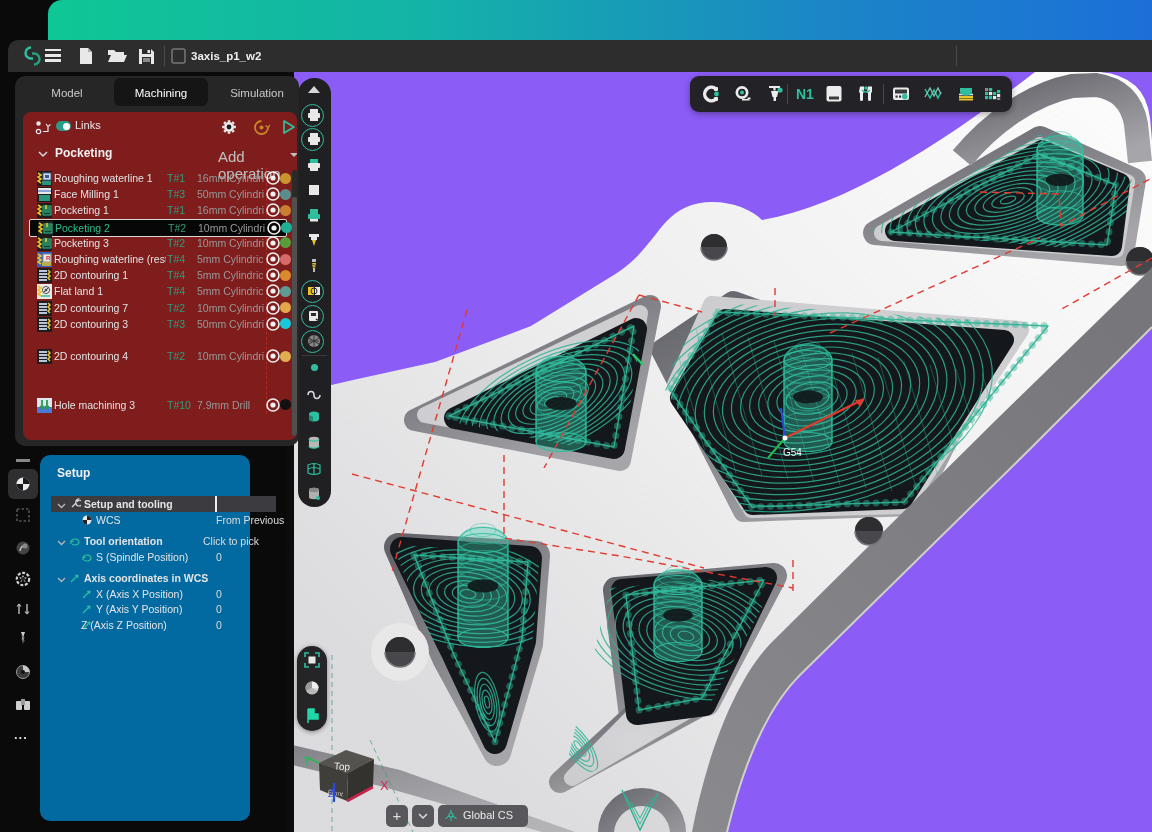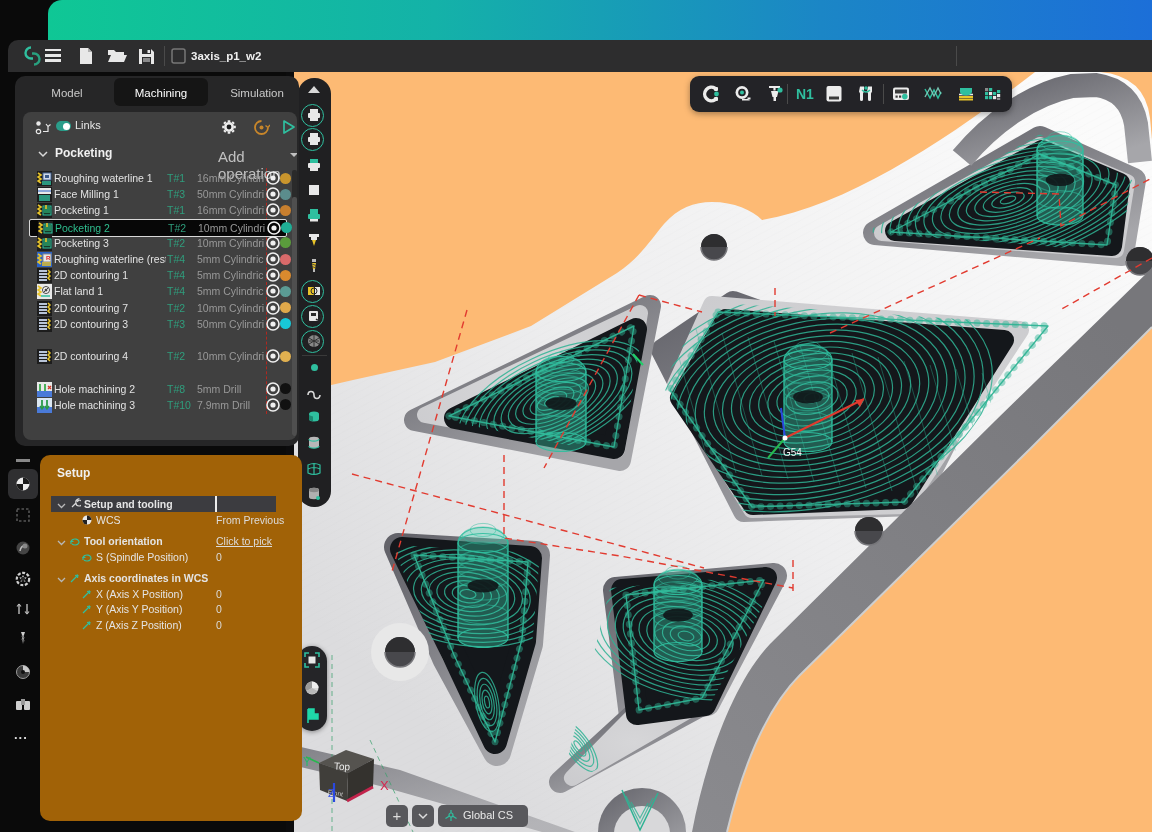--- a/index.html
+++ b/index.html
@@ -1,23 +1,23 @@
 <!DOCTYPE html>
 <html><head>
 <meta charset="utf-8">
 <style>
   html,body{margin:0;padding:0;width:1152px;height:832px;overflow:hidden;background:#0a0a0a;font-family:"Liberation Sans",sans-serif;}
   #grad{position:absolute;left:48px;top:0;width:1104px;height:40px;border-radius:14px 0 0 0;background:linear-gradient(90deg,#0fc795 0%,#14b2a8 35%,#1b86c6 70%,#1c6fd8 100%);}
   #header{position:absolute;left:8px;top:40px;width:1144px;height:32px;background:#2d2d2e;border-radius:10px 0 0 0;}
-  #vp{position:absolute;left:288px;top:72px;width:864px;height:760px;background:#fdba74;}
+  #vp{position:absolute;left:288px;top:72px;width:864px;height:760px;background:#8b5cf6;}
   #leftpanel{position:absolute;left:2px;top:76px;width:284px;height:370px;background:#262627;border-radius:10px;margin-left:13px;}
-  #innercard{position:absolute;left:8px;top:36px;width:274px;height:328px;background:#404040;border-radius:8px;overflow:hidden;}
+  #innercard{position:absolute;left:8px;top:36px;width:274px;height:328px;background:#7f1d1d;border-radius:8px;overflow:hidden;}
   .tab{position:absolute;top:3px;height:28px;line-height:28px;text-align:center;color:#c9c9c9;font-size:11.5px;}
   #tabsel{position:absolute;left:99px;top:2px;width:94px;height:28px;background:#151515;border-radius:6px;}
-  #setuppanel{position:absolute;left:40px;top:455px;width:262px;height:366px;background:#a16207;border-radius:10px;}
+  #setuppanel{position:absolute;left:40px;top:455px;width:210px;height:366px;background:#0369a1;border-radius:10px;}
   #setupstrip{position:absolute;left:2px;top:455px;width:38px;height:366px;}
   .srow{position:absolute;height:16px;line-height:15px;font-size:10.5px;color:#e4e4e4;white-space:nowrap;}
   .sval{position:absolute;top:0;font-size:10.5px;color:#dcdcdc;height:16px;line-height:15px;}
   #toolbar-tr{position:absolute;left:690px;top:76px;width:322px;height:36px;background:#232327;border-radius:9px;box-shadow:0 2px 6px rgba(0,0,0,.35);}
   #pill1{position:absolute;left:298px;top:78px;width:33px;height:429px;background:#202022;border-radius:16px;}
   #pill2{position:absolute;left:297px;top:646px;width:30px;height:85px;background:#252528;border-radius:15px;box-shadow:0 1px 5px rgba(0,0,0,.4);}
   .oprow{position:absolute;left:6px;width:256px;height:16.2px;font-size:10.5px;color:#e2e2e2;}
   .opname{position:absolute;left:25px;top:2px;white-space:nowrap;max-width:112px;overflow:hidden;}
   .opt{position:absolute;left:138px;top:2px;color:#2f9e7d;}
   .opdesc{position:absolute;left:168px;top:2px;color:#989898;width:67px;overflow:hidden;white-space:nowrap;}
@@ -750,36 +750,20 @@
         </svg>
 <div class="opname" style="color:#e2e2e2">2D contouring 4</div>
 <div class="opt">T#2</div>
 <div class="opdesc">10mm Cylindri</div>
 <svg width="16" height="16" style="position:absolute;left:236px;top:0px">
           <circle cx="8" cy="8" r="6" fill="none" stroke="#f0f0f0" stroke-width="1.6"></circle>
           <circle cx="8" cy="8" r="2.6" fill="#f0f0f0"></circle>
         </svg>
 <div style="position:absolute;left:251px;top:2.5px;width:11px;height:11px;border-radius:50%;background:#e0b050"></div>
 </div>
-<div class="oprow" style="top:268.6px;">
-<svg width="15" height="15" style="position:absolute;left:8px;top:1px">
-          <rect x="0" y="0" width="15" height="15" fill="#e8e8e8"></rect>
-          <rect x="0" y="9" width="15" height="6" fill="#4a7ad8"></rect>
-          <path d="M3,2 v7 M8,2 v7" stroke="#3aaa4a" stroke-width="1.8"></path>
-          <path d="M11,4 l3,3 M14,4 l-3,3" stroke="#d23a2a" stroke-width="1.3"></path>
-        </svg>
-<div class="opname" style="color:#e2e2e2">Hole machining 2</div>
-<div class="opt">T#8</div>
-<div class="opdesc">5mm Drill</div>
-<svg width="16" height="16" style="position:absolute;left:236px;top:0px">
-          <circle cx="8" cy="8" r="6" fill="none" stroke="#f0f0f0" stroke-width="1.6"></circle>
-          <circle cx="8" cy="8" r="2.6" fill="#f0f0f0"></circle>
-        </svg>
-<div style="position:absolute;left:251px;top:2.5px;width:11px;height:11px;border-radius:50%;background:#111111"></div>
-</div>
 <div class="oprow" style="top:284.8px;">
 <svg width="15" height="15" style="position:absolute;left:8px;top:1px">
           <rect x="0" y="0" width="15" height="15" fill="#dce8f2"></rect>
           <rect x="0" y="9" width="15" height="6" fill="#4a7ad8"></rect>
           <path d="M5,2 v8 M10,2 v8" stroke="#2a9a4a" stroke-width="1.8"></path>
           <path d="M3,8 l2,3 2,-3 M8,8 l2,3 2,-3" fill="none" stroke="#2a9a4a" stroke-width="1.4"></path>
         </svg>
 <div class="opname" style="color:#e2e2e2">Hole machining 3</div>
 <div class="opt">T#10</div>
 <div class="opdesc">7.9mm Drill</div>
@@ -879,21 +863,21 @@
       <div style="position:absolute;left:0;top:0;width:9px;height:9px;">
         <svg width="9" height="9" style="position:absolute;left:0;top:4px">
           <path d="M1,3 l3.5,3.5 L8,3" stroke="#b8b8b8" stroke-width="1.3" fill="none"></path>
         </svg>
       </div>
       <div style="position:absolute;left:12px;top:1px;width:13px;height:13px;"><svg width="12" height="12">
           <path d="M2,7 a4,3 0 1 1 1,2" stroke="#2fbf9f" stroke-width="1.2" fill="none"></path>
           <path d="M2,9 l0,-2.5 2.5,0" fill="none" stroke="#2fbf9f" stroke-width="1.2"></path>
         </svg></div>
       <div style="position:absolute;left:27px;top:0;font-weight:bold;white-space:nowrap;">Tool orientation</div>
-      <div class="sval" style="left:159px;text-decoration:underline;">Click to pick</div>
+      <div class="sval" style="left:146px;">Click to pick</div>
     </div>
     <div class="srow" style="left:29px;top:95px;width:224px;">
       <div style="position:absolute;left:0;top:0;width:9px;height:9px;"></div>
       <div style="position:absolute;left:12px;top:1px;width:13px;height:13px;"><svg width="12" height="12">
           <path d="M2,7 a4,3 0 1 1 1,2" stroke="#2fbf9f" stroke-width="1.2" fill="none"></path>
           <path d="M2,9 l0,-2.5 2.5,0" fill="none" stroke="#2fbf9f" stroke-width="1.2"></path>
         </svg></div>
       <div style="position:absolute;left:27px;top:0;white-space:nowrap;">S (Spindle Position)</div>
       <div class="sval" style="left:147px;">0</div>
     </div>
@@ -926,21 +910,21 @@
         </svg></div>
       <div style="position:absolute;left:27px;top:0;white-space:nowrap;">Y (Axis Y Position)</div>
       <div class="sval" style="left:147px;">0</div>
     </div>
     <div class="srow" style="left:29px;top:163px;width:224px;">
       <div style="position:absolute;left:0;top:0;width:9px;height:9px;"></div>
       <div style="position:absolute;left:12px;top:1px;width:13px;height:13px;"><svg width="12" height="12">
           <path d="M2,10 L9,3" stroke="#2fbf9f" stroke-width="1.3"></path>
           <path d="M9,3 l-3,0.5 M9,3 l-0.5,3" stroke="#2fbf9f" stroke-width="1.1"></path>
         </svg></div>
-      <div style="position:absolute;left:27px;top:0;white-space:nowrap;">Z (Axis Z Position)</div>
+      <div style="position:absolute;left:12px;top:0;white-space:nowrap;">Z (Axis Z Position)</div>
       <div class="sval" style="left:147px;">0</div>
     </div>
 </div>
 
 <div style="position:absolute;left:386px;top:805px;width:22px;height:22px;background:#58585c;border-radius:5px;color:#ddd;font-size:15px;text-align:center;line-height:21px;">+</div>
 <div style="position:absolute;left:412px;top:805px;width:22px;height:22px;background:#58585c;border-radius:5px;"><svg width="22" height="22">
       <path d="M7,9 l4,4 4,-4" stroke="#ddd" stroke-width="1.5" fill="none"></path>
     </svg></div>
 <div style="position:absolute;left:438px;top:805px;width:90px;height:22px;background:#58585c;border-radius:5px;">
 <svg width="16" height="16" style="position:absolute;left:5px;top:3px;">

